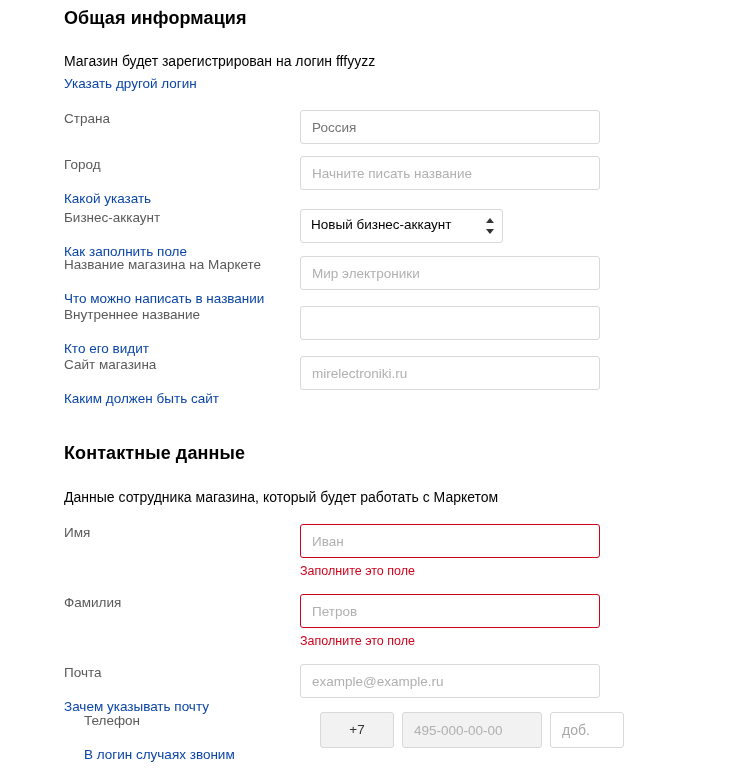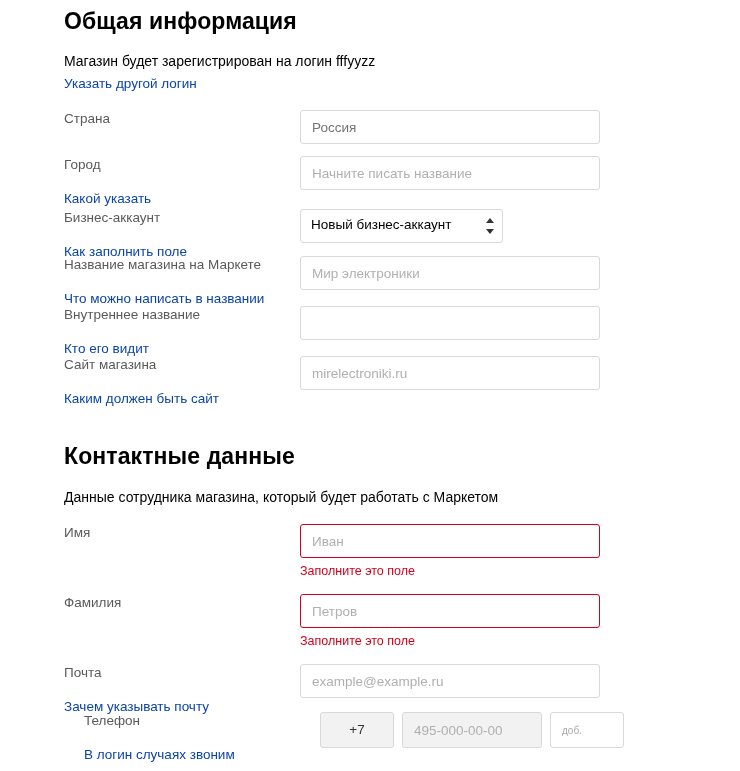--- a/index.html
+++ b/index.html
@@ -15,21 +15,21 @@
     overflow: hidden;
   }
   .page {
     position: relative;
     width: 740px;
     height: 771px;
     padding: 0;
     box-sizing: border-box;
   }
   .section-title {
-    font-size: 23px;
+    font-size: 18px;
     font-weight: bold;
     color: #000;
     margin: 0;
     padding: 0;
     letter-spacing: 0.1px;
   }
   .intro-text {
     font-size: 14px;
     color: #000;
     margin: 0;
@@ -165,21 +165,21 @@
   }
   .phone-number::placeholder { color: #b0b0b0; }
   .phone-ext {
     box-sizing: border-box;
     width: 74px;
     height: 36px;
     margin-left: 8px;
     border: 1px solid #d9d9d9;
     border-radius: 3px;
     padding: 0 11px;
-    font-size: 10px;
+    font-size: 14px;
     font-family: "Liberation Sans", sans-serif;
     background: #fff;
     color: #000;
     outline: none;
   }
   .phone-ext::placeholder { color: #a8a8a8; }
 </style>
 </head>
 <body>
 

